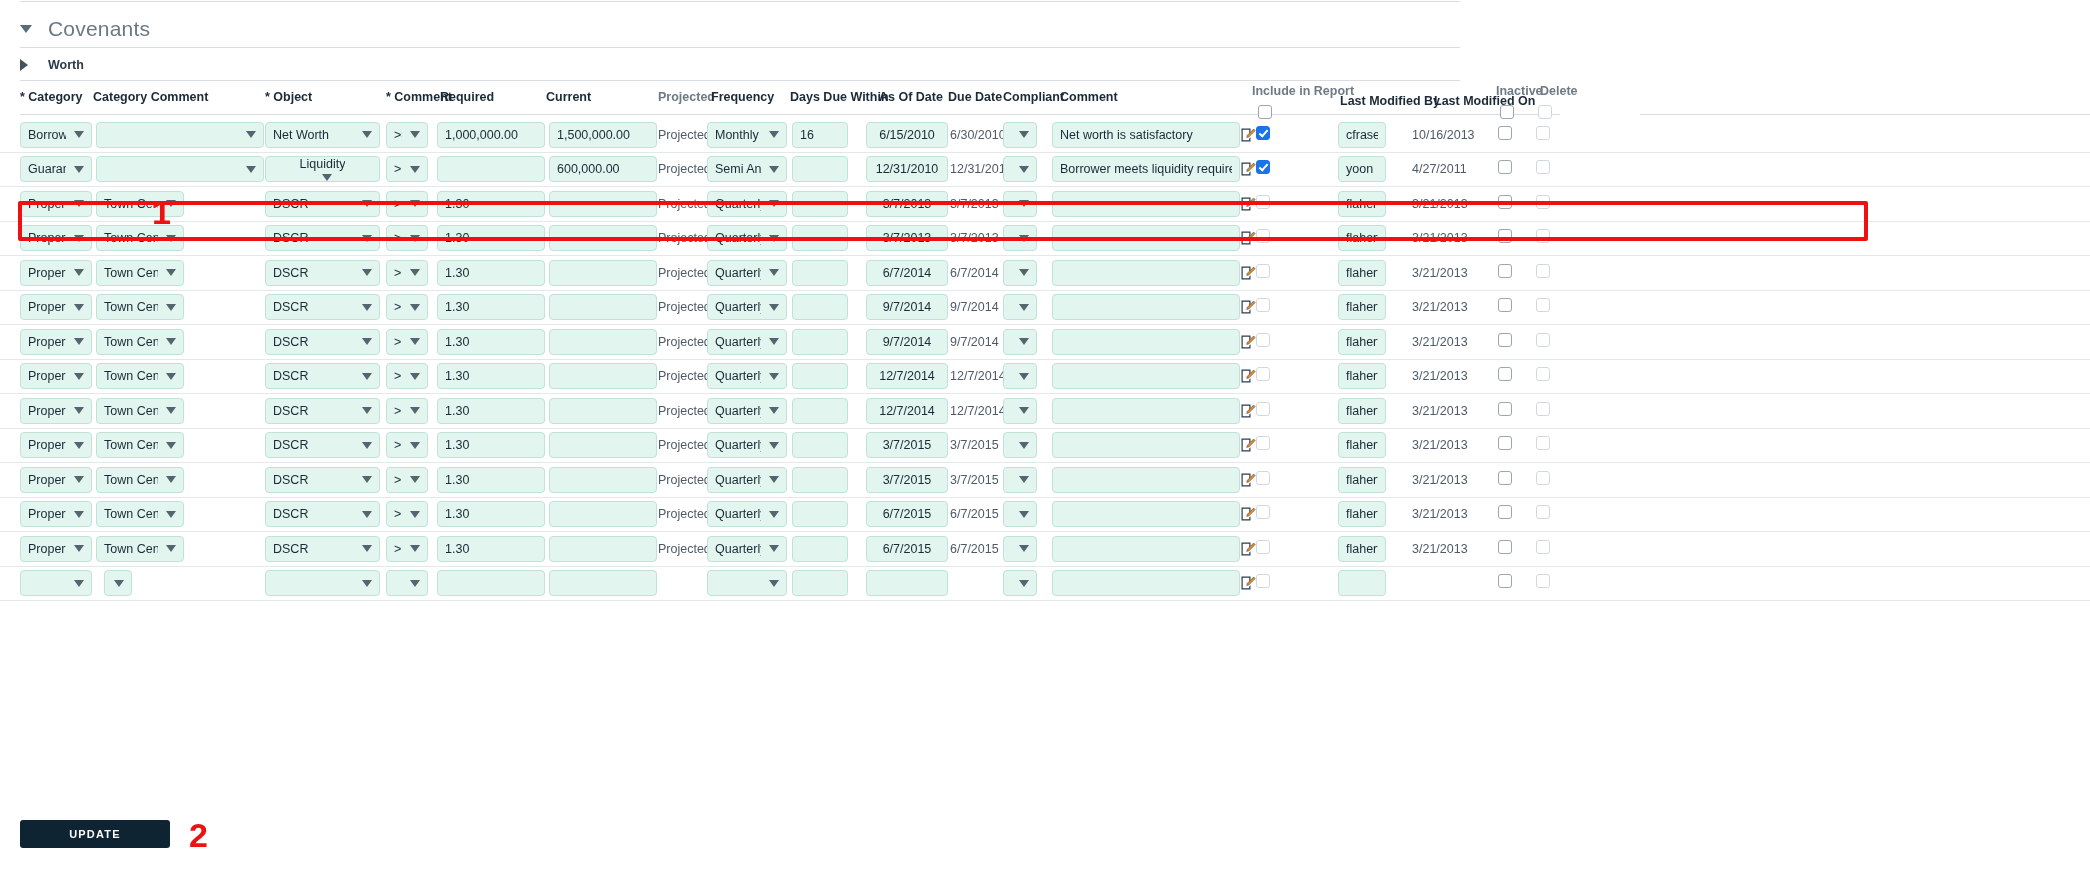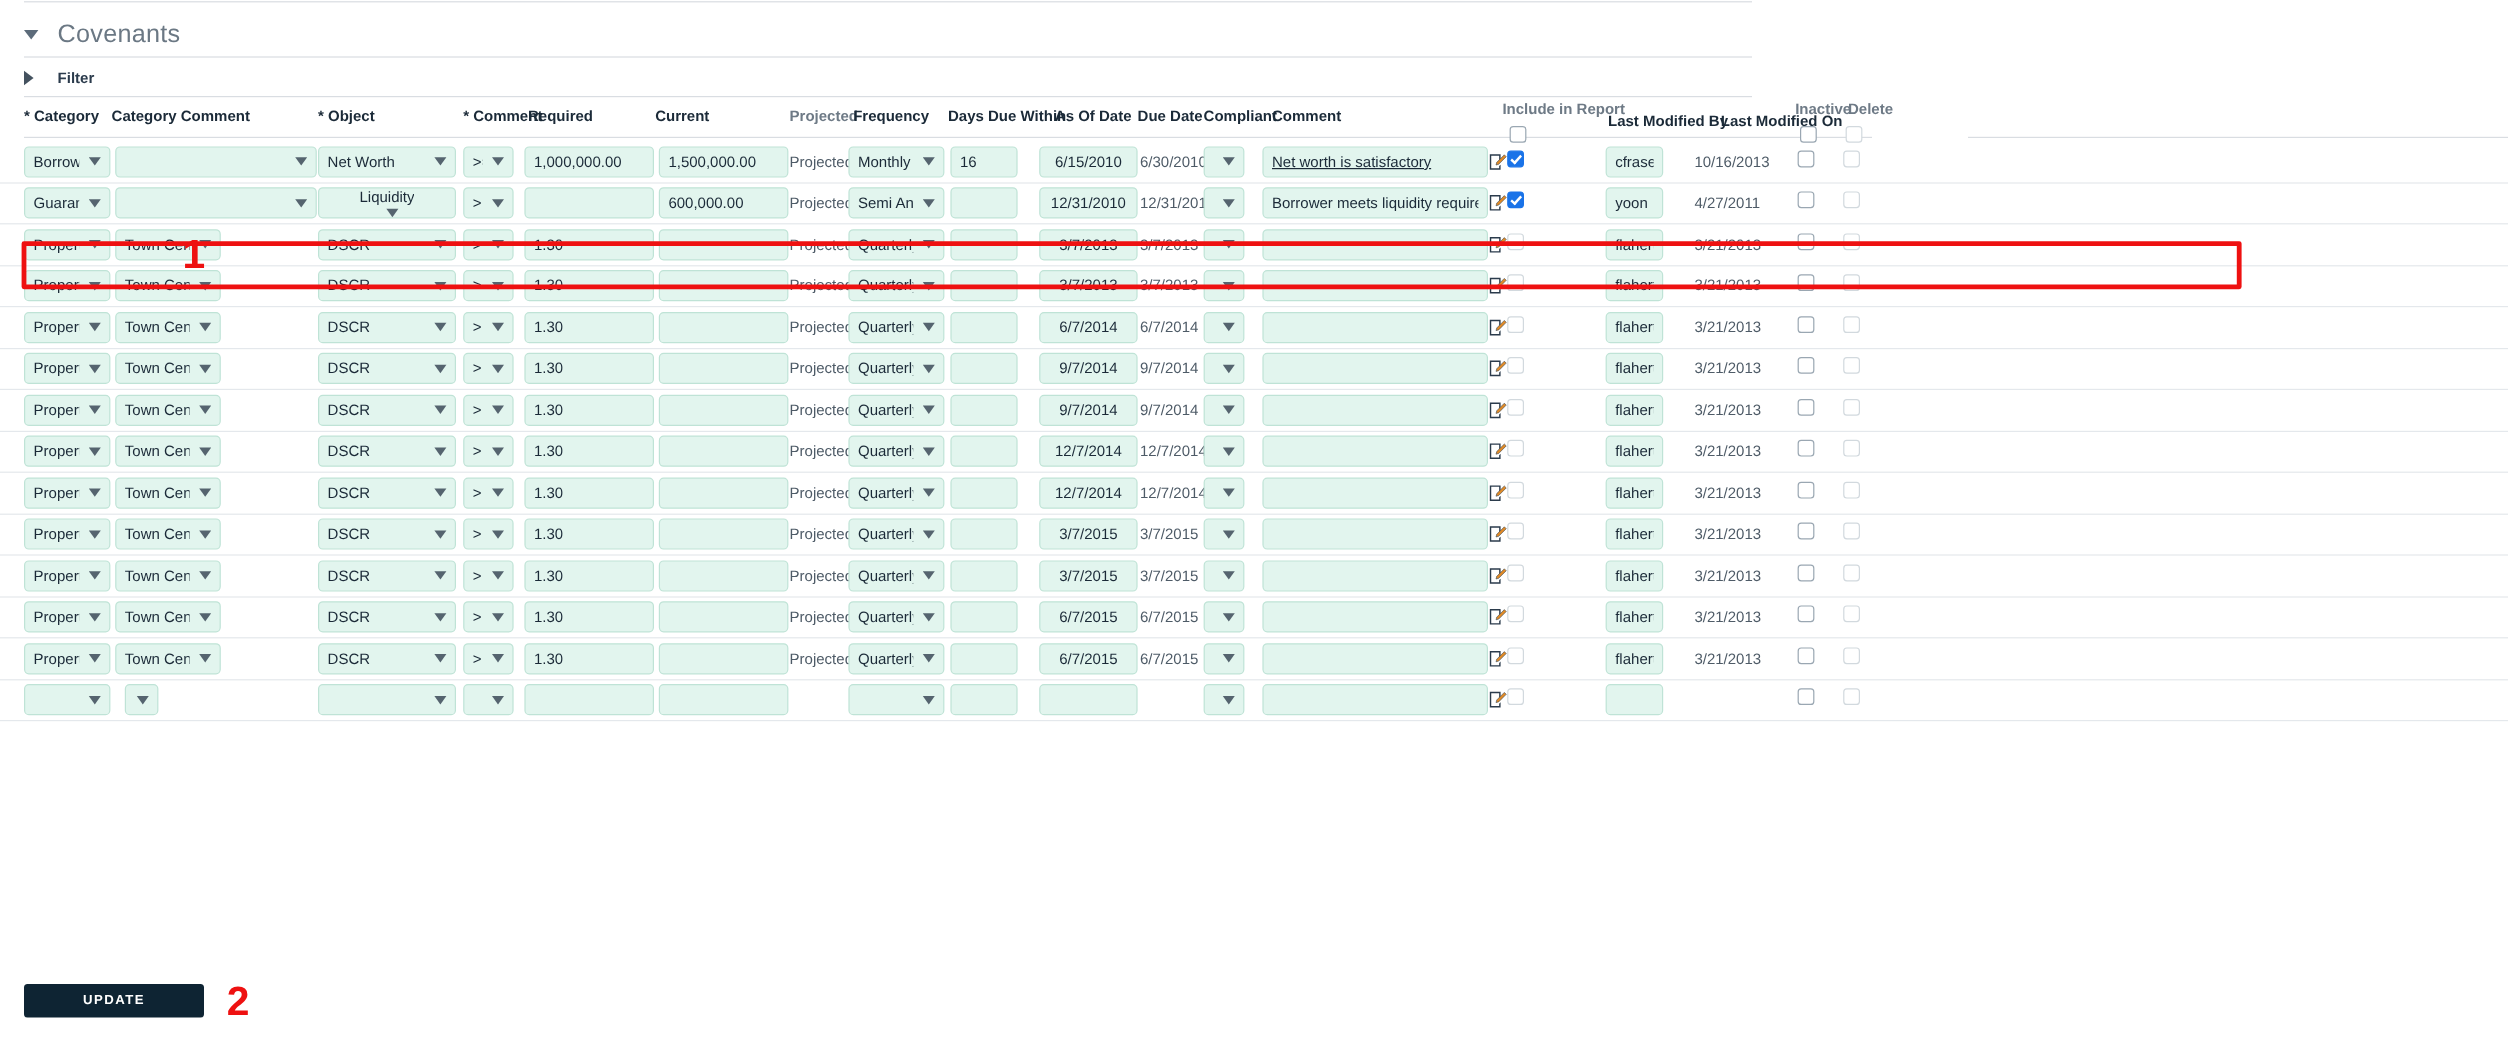--- a/index.html
+++ b/index.html
@@ -191,21 +191,21 @@
 
   <div class="section-top-rule"></div>
 
   <div class="section-header">
     <div class="caret-down"></div>
     <div class="section-title">Covenants</div>
   </div>
 
   <div class="filter-row">
     <div class="caret-right"></div>
-    <div class="filter-label">Filter</div>
+    <div class="filter-label">Worth</div>
   </div>
 
   <div class="col-headers" id="col-headers">
       <div class="ch" style="left: 20px; top: 8px;">* Category</div>
       <div class="ch" style="left: 93px; top: 8px;">Category Comment</div>
       <div class="ch" style="left: 265px; top: 8px;">* Object</div>
       <div class="ch" style="left: 386px; top: 8px;">* Comment</div>
       <div class="ch" style="left: 440px; top: 8px;">Required</div>
       <div class="ch" style="left: 546px; top: 8px;">Current</div>
       <div class="ch muted" style="left: 658px; top: 8px;">Projected</div>
@@ -267,21 +267,21 @@
           <span style="overflow: hidden; text-overflow: clip; white-space: nowrap;">16</span>
         </div>
         <div class="ctl date cell" style="left: 866px; width: 82px;">
           <span style="overflow: hidden; text-overflow: clip; white-space: nowrap;">6/15/2010</span>
         </div>
         <div class="plain cell" style="left: 950px;">6/30/2010</div>
         <div class="ctl right-arrow-only cell" style="left: 1003px; width: 34px;">
           <span class="arw"></span>
         </div>
         <div class="ctl num cell" style="left: 1052px; width: 188px;">
-          <span style="overflow: hidden; text-overflow: clip; white-space: nowrap; text-decoration: underline;">Net worth is satisfactory</span>
+          <span style="overflow: hidden; text-overflow: clip; white-space: nowrap;">Net worth is satisfactory</span>
         </div>
         <div class="cell" style="left: 1240px;">
           <svg class="note-icon" viewBox="0 0 16 16">
             <path d="M1.5 1.5h9v4.2l-1.2 1.2V2.7H2.7v10.6h6.6v-1.9l1.2-1.2v4.3h-9z" fill="#2b3b4c"></path>
             <path d="M13.6 2.0l1.6 1.6-6.3 6.3-2.2.6.6-2.2z" fill="#e08a27" stroke="#3a4a58" stroke-width="0.5"></path>
           </svg>
         </div>
         <div class="cell" style="left: 1256px;"><span class="cbx checked"></span></div>
         <div class="ctl num cell" style="left: 1338px; width: 48px;">
           <span style="overflow: hidden; text-overflow: clip; white-space: nowrap;">cfraser</span>

